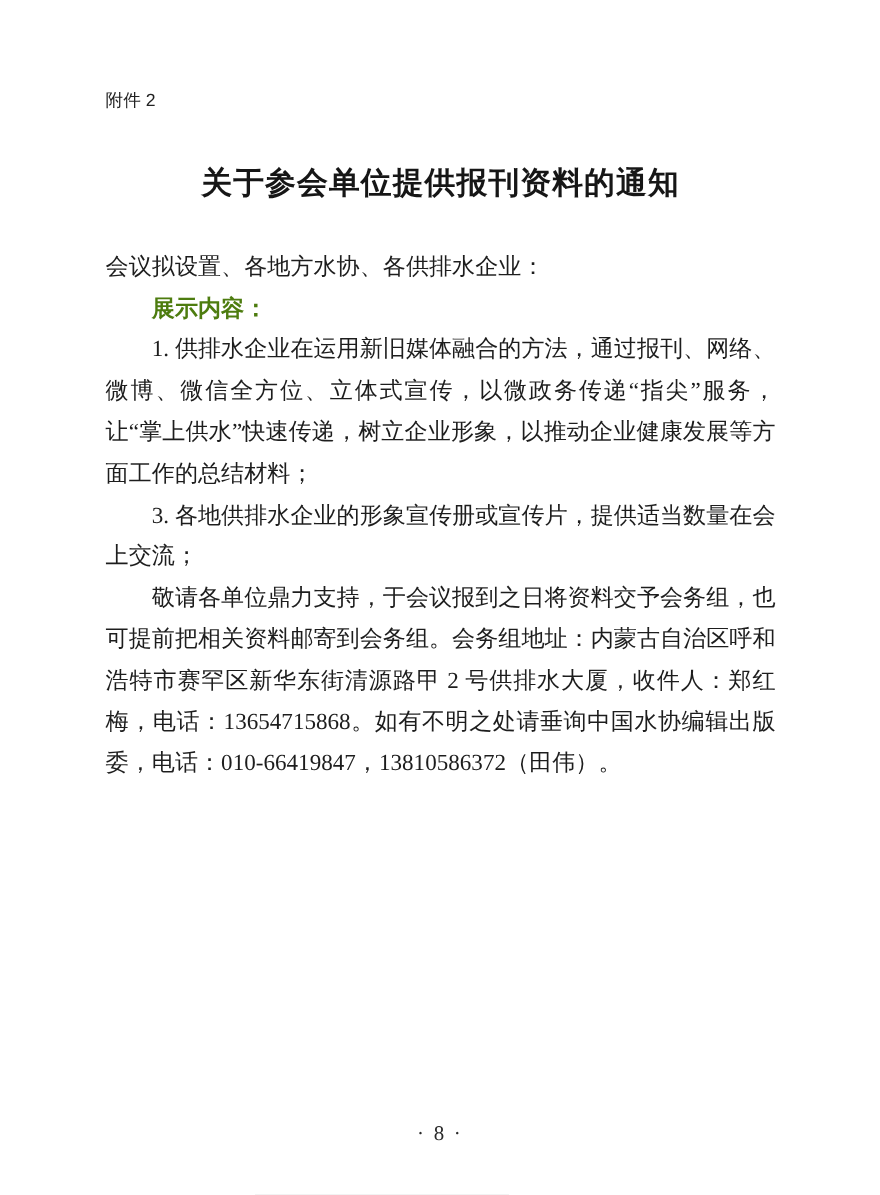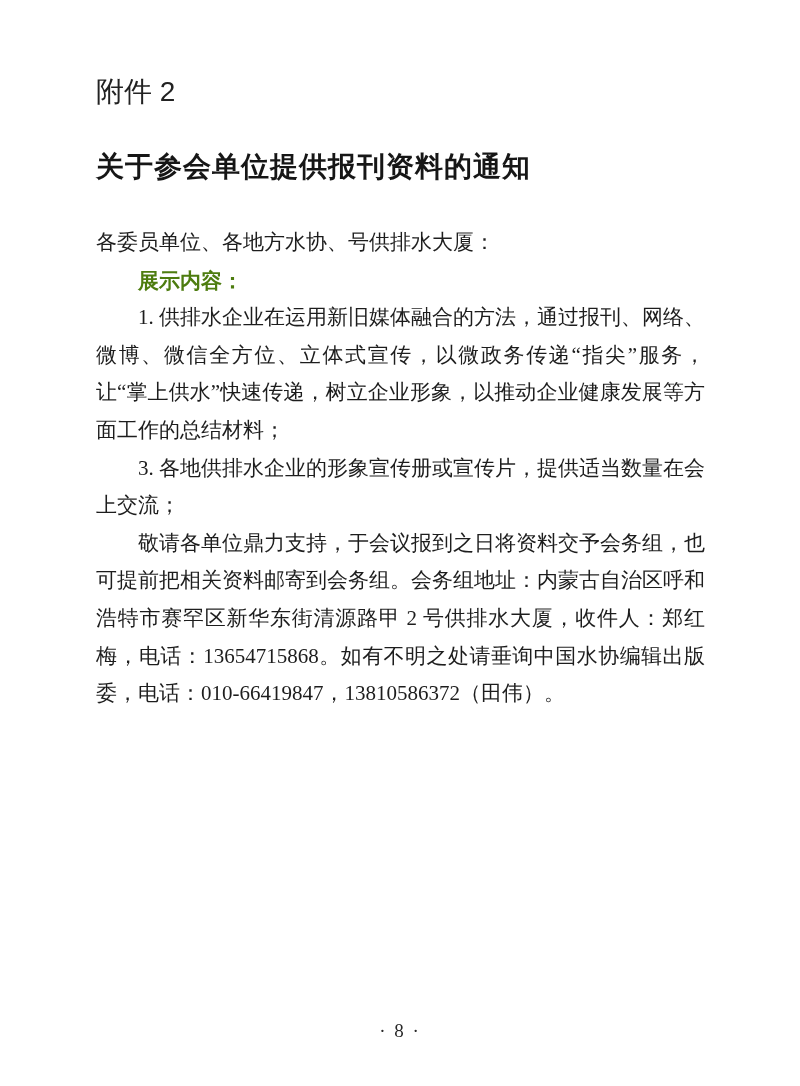--- a/index.html
+++ b/index.html
@@ -16,26 +16,27 @@
     color: #1d1d1d;
     font-family: "Liberation Serif", serif;
     overflow: hidden;
     box-sizing: border-box;
   }
   .content {
     padding: 80px 95px 0 96px;
   }
   .attachment-label {
     font-family: "Liberation Sans", sans-serif;
-    font-size: 28px;
+    font-size: 16px;
     line-height: 24px;
     color: #222;
   }
   .doc-title {
     margin-top: 46px;
+    text-align: center;
     font-weight: bold;
     font-size: 28px;
     line-height: 34px;
     letter-spacing: 1px;
     color: #161616;
   }
   .body-text {
     margin-top: 40px;
     font-size: 21px;
     line-height: 37.6px;
@@ -73,21 +74,21 @@
 <body>
 
 <div class="page">
   <div class="content">
 
     <div class="attachment-label">附件 2</div>
 
     <div class="doc-title">关于参会单位提供报刊资料的通知</div>
 
     <div class="body-text">
-      <p class="salutation">各委员单位、各地方水协、号供排水大厦：</p>
+      <p class="salutation">会议拟设置、各地方水协、各供排水企业：</p>
 
 
       <p class="section-heading">展示内容：</p>
 
       <p class="indent">1. 供排水企业在运用新旧媒体融合的方法，通过报刊、网络、微博、微信全方位、立体式宣传，以微政务传递“指尖”服务，让“掌上供水”快速传递，树立企业形象，以推动企业健康发展等方面工作的总结材料；</p>
 
 
       <p class="indent">3. 各地供排水企业的形象宣传册或宣传片，提供适当数量在会上交流；</p>
 
 

